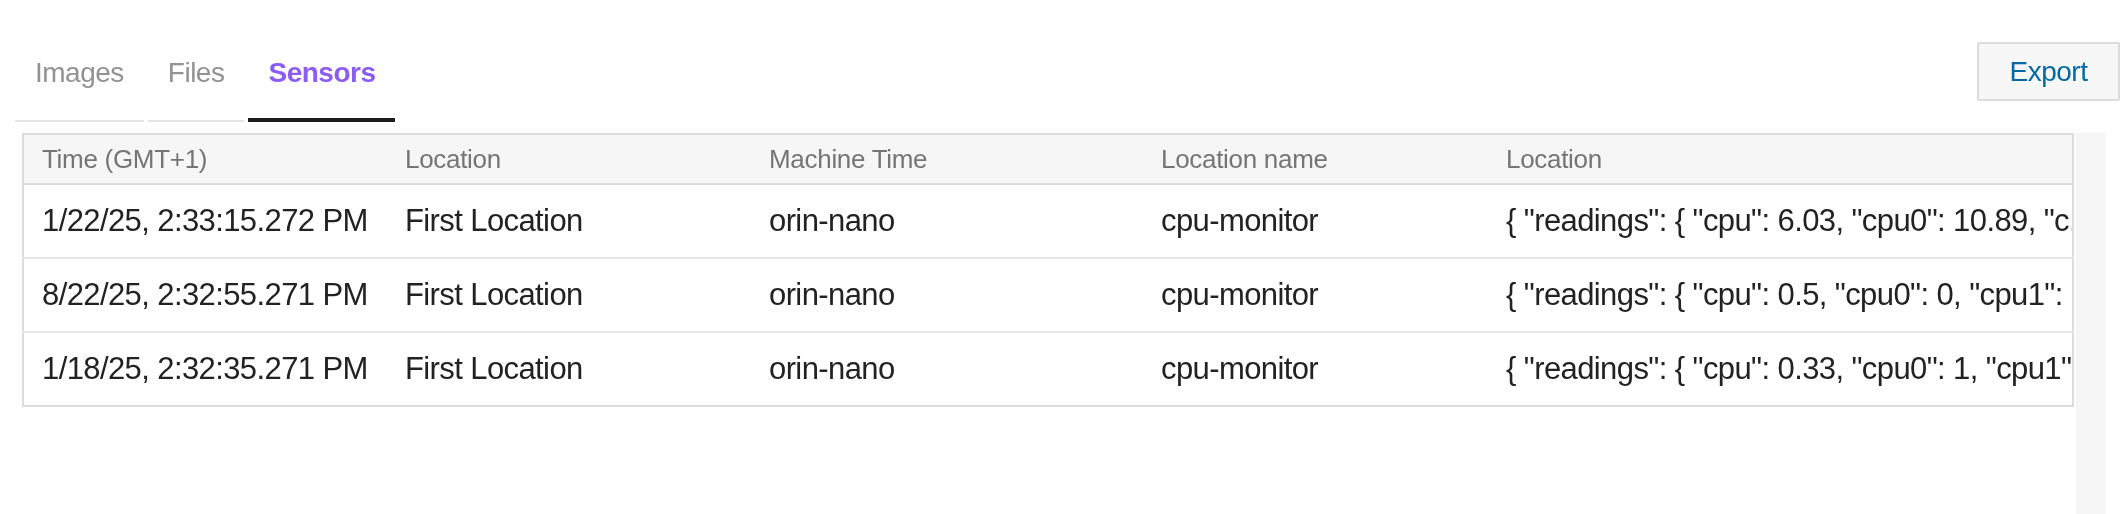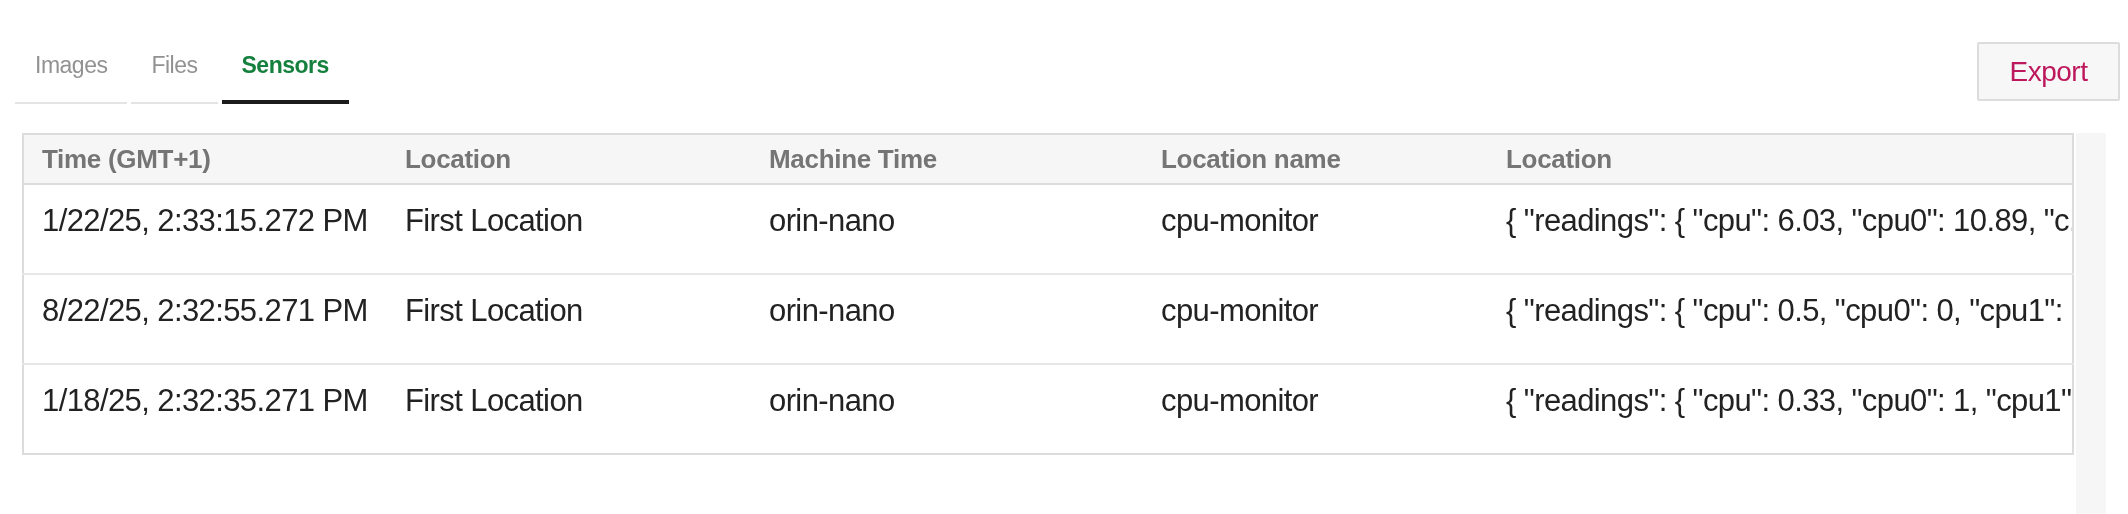--- a/index.html
+++ b/index.html
@@ -19,84 +19,84 @@
   
   .tab-bar {
     position: absolute;
     left: 13px;
     top: 0;
     display: flex;
     align-items: stretch;
   }
   .tab {
     padding: 50px 20px 22px 20px;
-    margin: 0 2px;
-    font-size: 23px;
+    margin: 8px 2px;
+    font-size: 28px;
     line-height: 30px;
     color: #929292;
     border-bottom: 2px solid #e4e4e4;
     cursor: pointer;
     white-space: nowrap;
     letter-spacing: -0.5px;
   }
   .tab.active {
-    color: #15803d;
+    color: #8b5cf6;
     font-weight: 700;
     border-bottom: 4px solid #1c1c1c;
-    padding-bottom: 20px;
+    padding-bottom: 30px;
   }
 
   
   .export-btn {
     position: absolute;
     top: 42px;
     right: 8px;
     width: 143px;
     height: 59px;
     background: #f7f7f7;
     border: 2px solid #dcdcdc;
     border-radius: 2px;
     font-family: "Liberation Sans", sans-serif;
     font-size: 28px;
-    color: #be185d;
+    color: #0369a1;
     letter-spacing: -0.5px;
     cursor: pointer;
   }
 
   
   .data-table {
     position: absolute;
     left: 22px;
     top: 133px;
     width: 2050px;
     border-collapse: collapse;
     table-layout: fixed;
     background: #ffffff;
     border: 2px solid #dcdcdc;
   }
   .data-table th {
     height: 48px;
     background: #f6f6f7;
     color: #757575;
-    font-weight: 700;
+    font-weight: 400;
     font-size: 26px;
     text-align: left;
     padding: 0 0 0 18px;
     border-bottom: 2px solid #dcdcdc;
     white-space: nowrap;
     overflow: hidden;
     letter-spacing: -0.3px;
     margin-left: 44px;
   }
   .data-table td {
     height: 72px;
     color: #222222;
     font-size: 31px;
     text-align: left;
-    padding: 0 0 16px 18px;
+    padding: 0 0 0 18px;
     border-bottom: 2px solid #e7e7e7;
     white-space: nowrap;
     overflow: hidden;
     letter-spacing: -0.6px;
   }
   .data-table tr:last-child td { border-bottom: none; }
   .col-time      { width: 364px; }
   .col-location  { width: 364px; }
   .col-machine   { width: 392px; }
   .col-component { width: 345px; }

